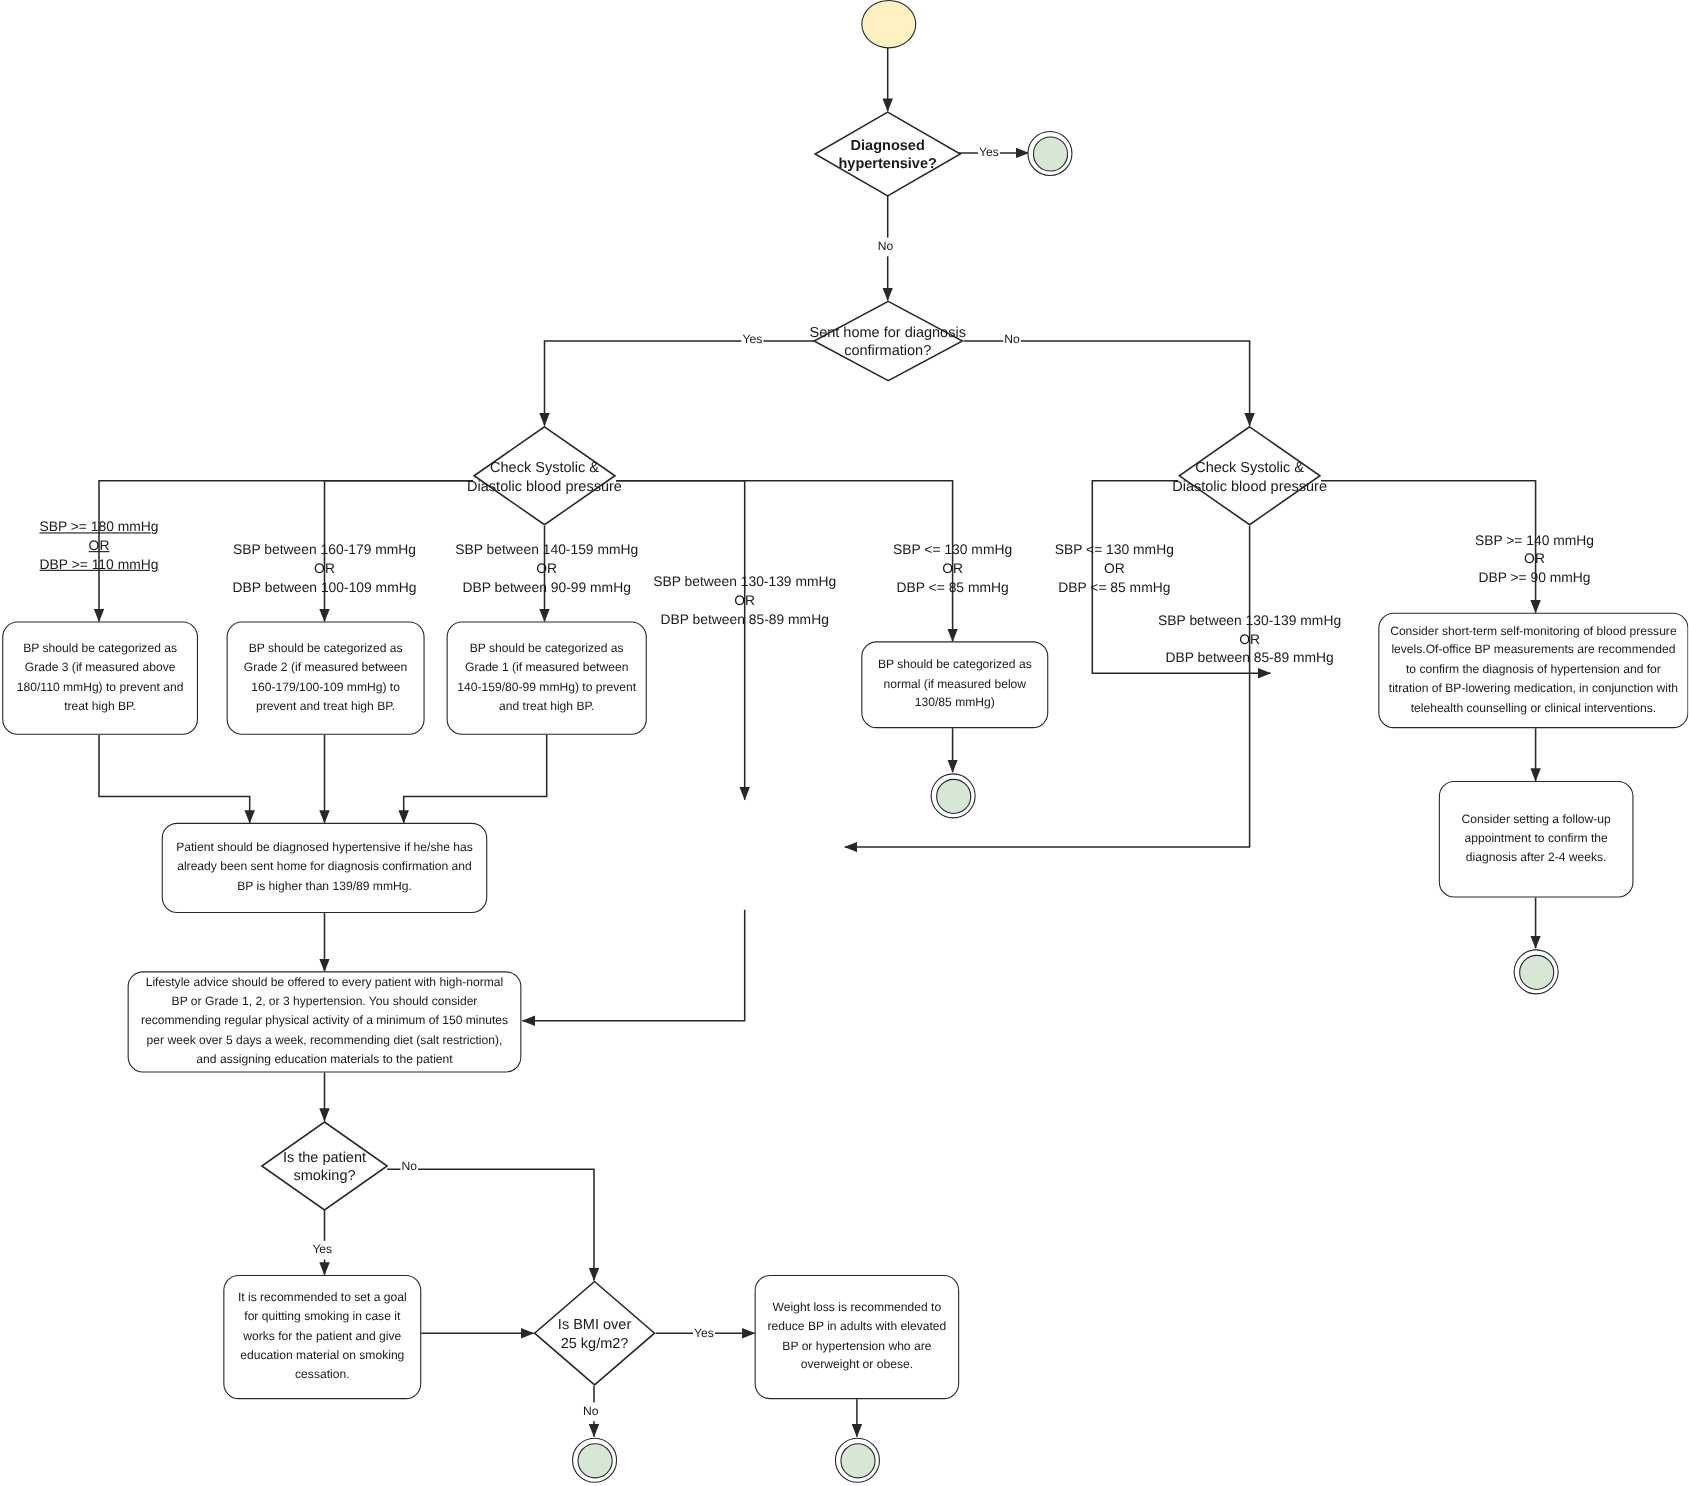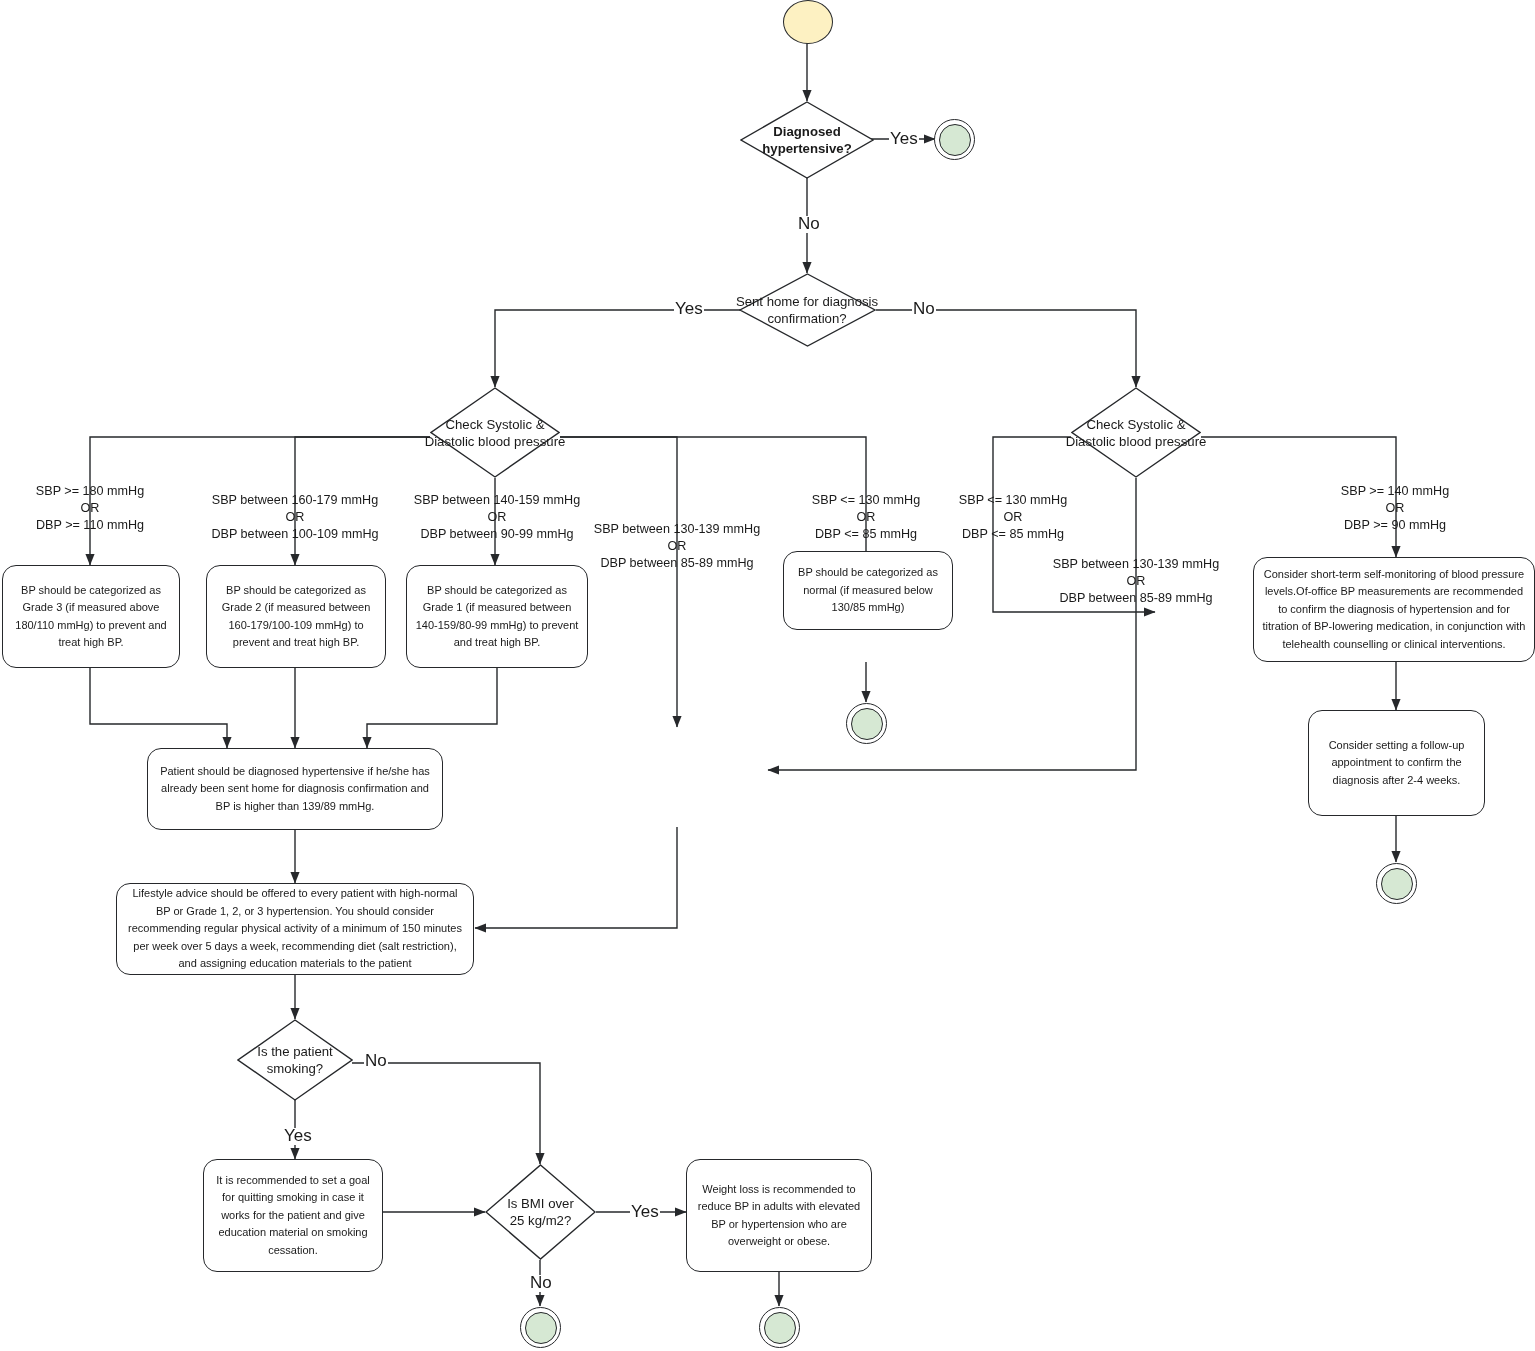--- a/index.html
+++ b/index.html
@@ -80,21 +80,21 @@
     content: "";
     position: absolute;
     left: 3.5px; top: 3.5px; right: 3.5px; bottom: 3.5px;
     border-radius: 50%;
     background: #d6e8d3;
     border: 1.4px solid #26282b;
     box-sizing: border-box;
   }
   .edge-label {
     position: absolute;
-    font-size: 17px;
+    font-size: 11px;
     line-height: 16.5px;
     color: #1a1a1a;
     text-align: right;
     white-space: pre;
     background: #ffffff;
     padding: 0 1px;
   }
   .cond-label {
     position: absolute;
     font-size: 12.6px;
@@ -200,21 +200,21 @@
   </div>
 
   <div class="decision-wrap" style="left:1071px; top:387px; width:130px; height:91px;">
     <svg class="decision-shape" viewBox="0 0 130 91" preserveAspectRatio="none">
       <polygon points="65,1 129,45.5 65,90 1,45.5" fill="#ffffff" stroke="#26282b" stroke-width="1.4" vector-effect="non-scaling-stroke"></polygon>
     </svg>
     <div class="decision-label" style="white-space:pre-line; width:182px; left:-26px;">Check Systolic &amp;
 Diastolic blood pressure</div>
   </div>
 
-  <div class="cond-label" style="left:10px; top:483px; width:160px;">SBP &gt;= 180 mmHg
+  <div class="cond-label" style="left:10px; top:471px; width:160px;text-decoration:underline;">SBP &gt;= 180 mmHg
 OR
 DBP &gt;= 110 mmHg</div>
   <div class="cond-label" style="left:200px; top:492px; width:190px;">SBP between 160-179 mmHg
 OR
 DBP between 100-109 mmHg</div>
   <div class="cond-label" style="left:402px; top:492px; width:190px;">SBP between 140-159 mmHg
 OR
 DBP between 90-99 mmHg</div>
   <div class="cond-label" style="left:582px; top:521px; width:190px;">SBP between 130-139 mmHg
 OR
@@ -229,21 +229,21 @@
 OR
 DBP between 85-89 mmHg</div>
   <div class="cond-label" style="left:1300px; top:483px; width:190px;">SBP &gt;= 140 mmHg
 OR
 DBP &gt;= 90 mmHg</div>
 
   <div class="node process" style="left:2px; top:565px; width:178px; height:103px;">BP should be categorized as Grade 3 (if measured above 180/110 mmHg) to prevent and treat high BP.</div>
   <div class="node process" style="left:206px; top:565px; width:180px; height:103px;">BP should be categorized as Grade 2 (if measured between 160-179/100-109 mmHg) to prevent and treat high BP.</div>
   <div class="node process" style="left:406px; top:565px; width:182px; height:103px;">BP should be categorized as Grade 1 (if measured between 140-159/80-99 mmHg) to prevent and treat high BP.</div>
 
-  <div class="node process" style="left:783px; top:551px; width:170px; height:79px;">BP should be categorized as normal (if measured below 130/85 mmHg)</div>
+  <div class="node process" style="left:783px; top:583px; width:170px; height:79px;">BP should be categorized as normal (if measured below 130/85 mmHg)</div>
   <div class="end-node" style="left:846px; top:703px; width:41px; height:41px;"></div>
 
 
   <div class="node process" style="left:1253px; top:557px; width:282px; height:105px;">Consider short-term self-monitoring of blood pressure levels.Of-office BP measurements are recommended to confirm the diagnosis of hypertension and for titration of BP-lowering medication, in conjunction with telehealth counselling or clinical interventions.</div>
   <div class="node process" style="left:1308px; top:710px; width:177px; height:106px;">Consider setting a follow-up appointment to confirm the diagnosis after 2-4 weeks.</div>
   <div class="end-node" style="left:1376px; top:863px; width:41px; height:41px;"></div>
 
   <div class="node process" style="left:147px; top:748px; width:296px; height:82px;">Patient should be diagnosed hypertensive if he/she has already been sent home for diagnosis confirmation and BP is higher than 139/89 mmHg.</div>
 
   <div class="node process" style="left:116px; top:883px; width:358px; height:92px;">Lifestyle advice should be offered to every patient with high-normal BP or Grade 1, 2, or 3 hypertension. You should consider recommending regular physical activity of a minimum of 150 minutes per week over 5 days a week, recommending diet (salt restriction), and assigning education materials to the patient</div>

